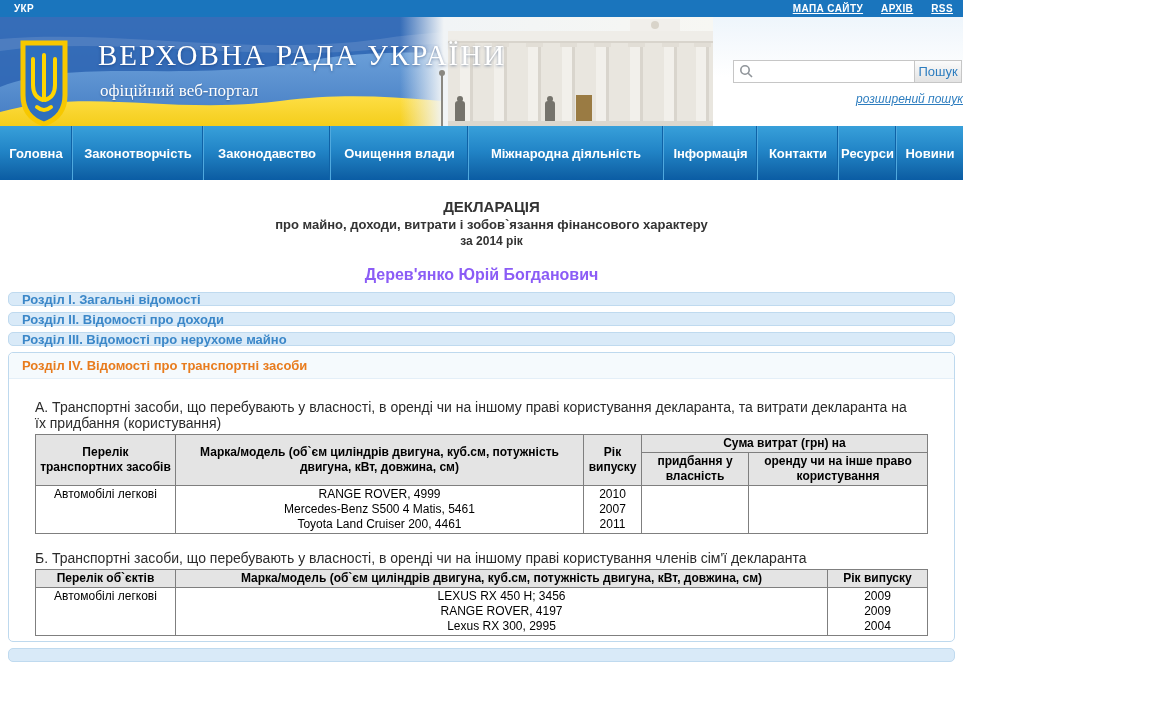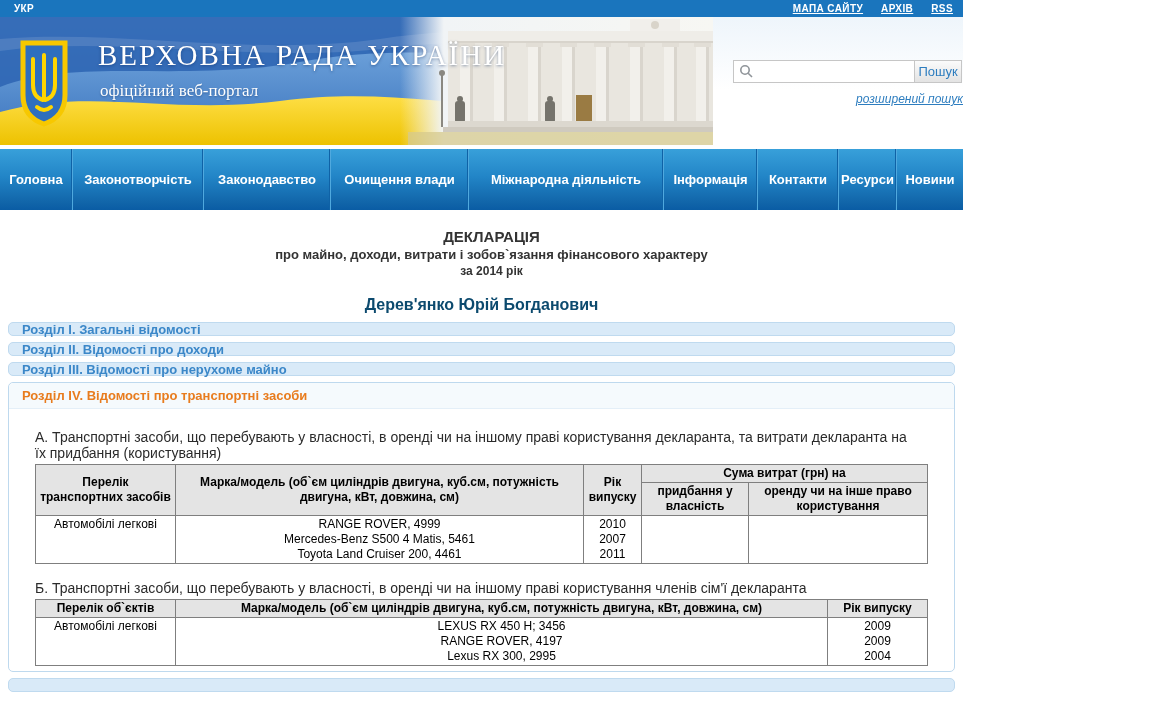--- a/index.html
+++ b/index.html
@@ -10,21 +10,21 @@
 
   
   .topbar { height:17px; background:#1a75bd; display:flex; align-items:center;
             justify-content:space-between; padding:0 10px 0 14px; }
   .topbar .lang { color:#fff; font-size:10px; font-weight:bold; letter-spacing:.3px; cursor:pointer; }
   .topbar-links { display:flex; gap:18px; }
   .topbar-links .tlink { color:#fff; font-size:10px; font-weight:bold; letter-spacing:.4px;
             text-decoration:underline; cursor:pointer; }
 
   
-  .masthead { position:relative; height:132px; background:linear-gradient(180deg,#eef5fb 0%,#ffffff 55%); overflow:hidden; }
+  .masthead { position:relative; height:109px; background:linear-gradient(180deg,#eef5fb 0%,#ffffff 55%); overflow:hidden; }
   .flag-wrap { position:absolute; left:0; top:0; width:713px; height:128px; }
   .coat { position:absolute; left:18px; top:22px; width:52px; height:88px; }
   .brand-title { position:absolute; left:98px; top:22px; color:#fff;
                  font-family:"Liberation Serif", serif; font-size:29px; letter-spacing:2px;
                  text-shadow:0 1px 3px rgba(10,40,90,.45); white-space:nowrap; }
   .brand-sub   { position:absolute; left:100px; top:64px; color:#fefefe;
                  font-family:"Liberation Serif", serif; font-size:17px;
                  text-shadow:0 1px 2px rgba(10,40,90,.4); }
   .search-box { position:absolute; left:733px; top:43px; width:230px; }
   .search-row { display:flex; }
@@ -32,31 +32,31 @@
                   padding:2px 4px 2px 24px; font-size:12px; outline:none; }
   .search-icon { position:absolute; left:6px; top:4px; width:14px; height:14px; }
   .search-btn { width:47px; height:23px; border:1px solid #c6c6c6; border-left:none;
                 background:linear-gradient(180deg,#fbfbfb,#e3e3e3); color:#2d7dbf;
                 font-size:13px; cursor:pointer; padding:0; }
   .adv-search { text-align:right; margin-top:6px; }
   .adv-search span { color:#2d7dbf; font-style:italic; font-size:12px; font-weight:normal;
                      text-decoration:underline; cursor:pointer;text-align:center; }
 
   
-  .nav { display:flex; height:61px; background:linear-gradient(180deg,#38a0da 0%,#2285c7 45%,#1165a9 88%,#0a5ca4 100%); }
+  .nav { display:flex; height:54px; background:linear-gradient(180deg,#38a0da 0%,#2285c7 45%,#1165a9 88%,#0a5ca4 100%); }
   .nav-item { flex:none; display:flex; align-items:center; justify-content:center;
               color:#fff; font-size:13px; font-weight:bold; cursor:pointer; text-align:center; }
   .nav-item + .nav-item { border-left:1px solid #50a9de; box-shadow:-1px 0 0 #0f62a6; }
 
   
   .decl { margin-top:18px; text-align:center; color:#333;margin-left:20px; }
   .decl-title { font-size:15px; font-weight:bold; line-height:18px; }
   .decl-sub   { font-size:13px; font-weight:bold; line-height:17px; }
   .decl-year  { font-size:12px; font-weight:bold; line-height:17px; }
-  .person { margin-top:16px; text-align:center; font-size:16px; font-weight:bold; color:#0c4a6e; }
+  .person { margin-top:16px; text-align:center; font-size:16px; font-weight:bold; color:#8b5cf6; }
 
   
   .acc-header { margin:6px 8px 0 8px; height:14px; display:flex; align-items:center;
                 padding-left:13px; background:#d9eaf8; border:1px solid #bfdaef;
                 border-radius:5px; color:#3b87c8; font-weight:bold; font-size:13px; cursor:pointer; }
   .acc-header.first { margin-top:8px; }
   .acc-open { margin:6px 8px 0 8px; border:1px solid #bed9ee; border-radius:5px; background:#fff; }
   .acc-open-header { height:26px; display:flex; align-items:center; padding-left:13px;
                 background:#f5fafd; border-bottom:1px solid #e4eff8; border-radius:5px 5px 0 0;
                 color:#e87c1e; font-weight:bold; font-size:13px; cursor:pointer; }

